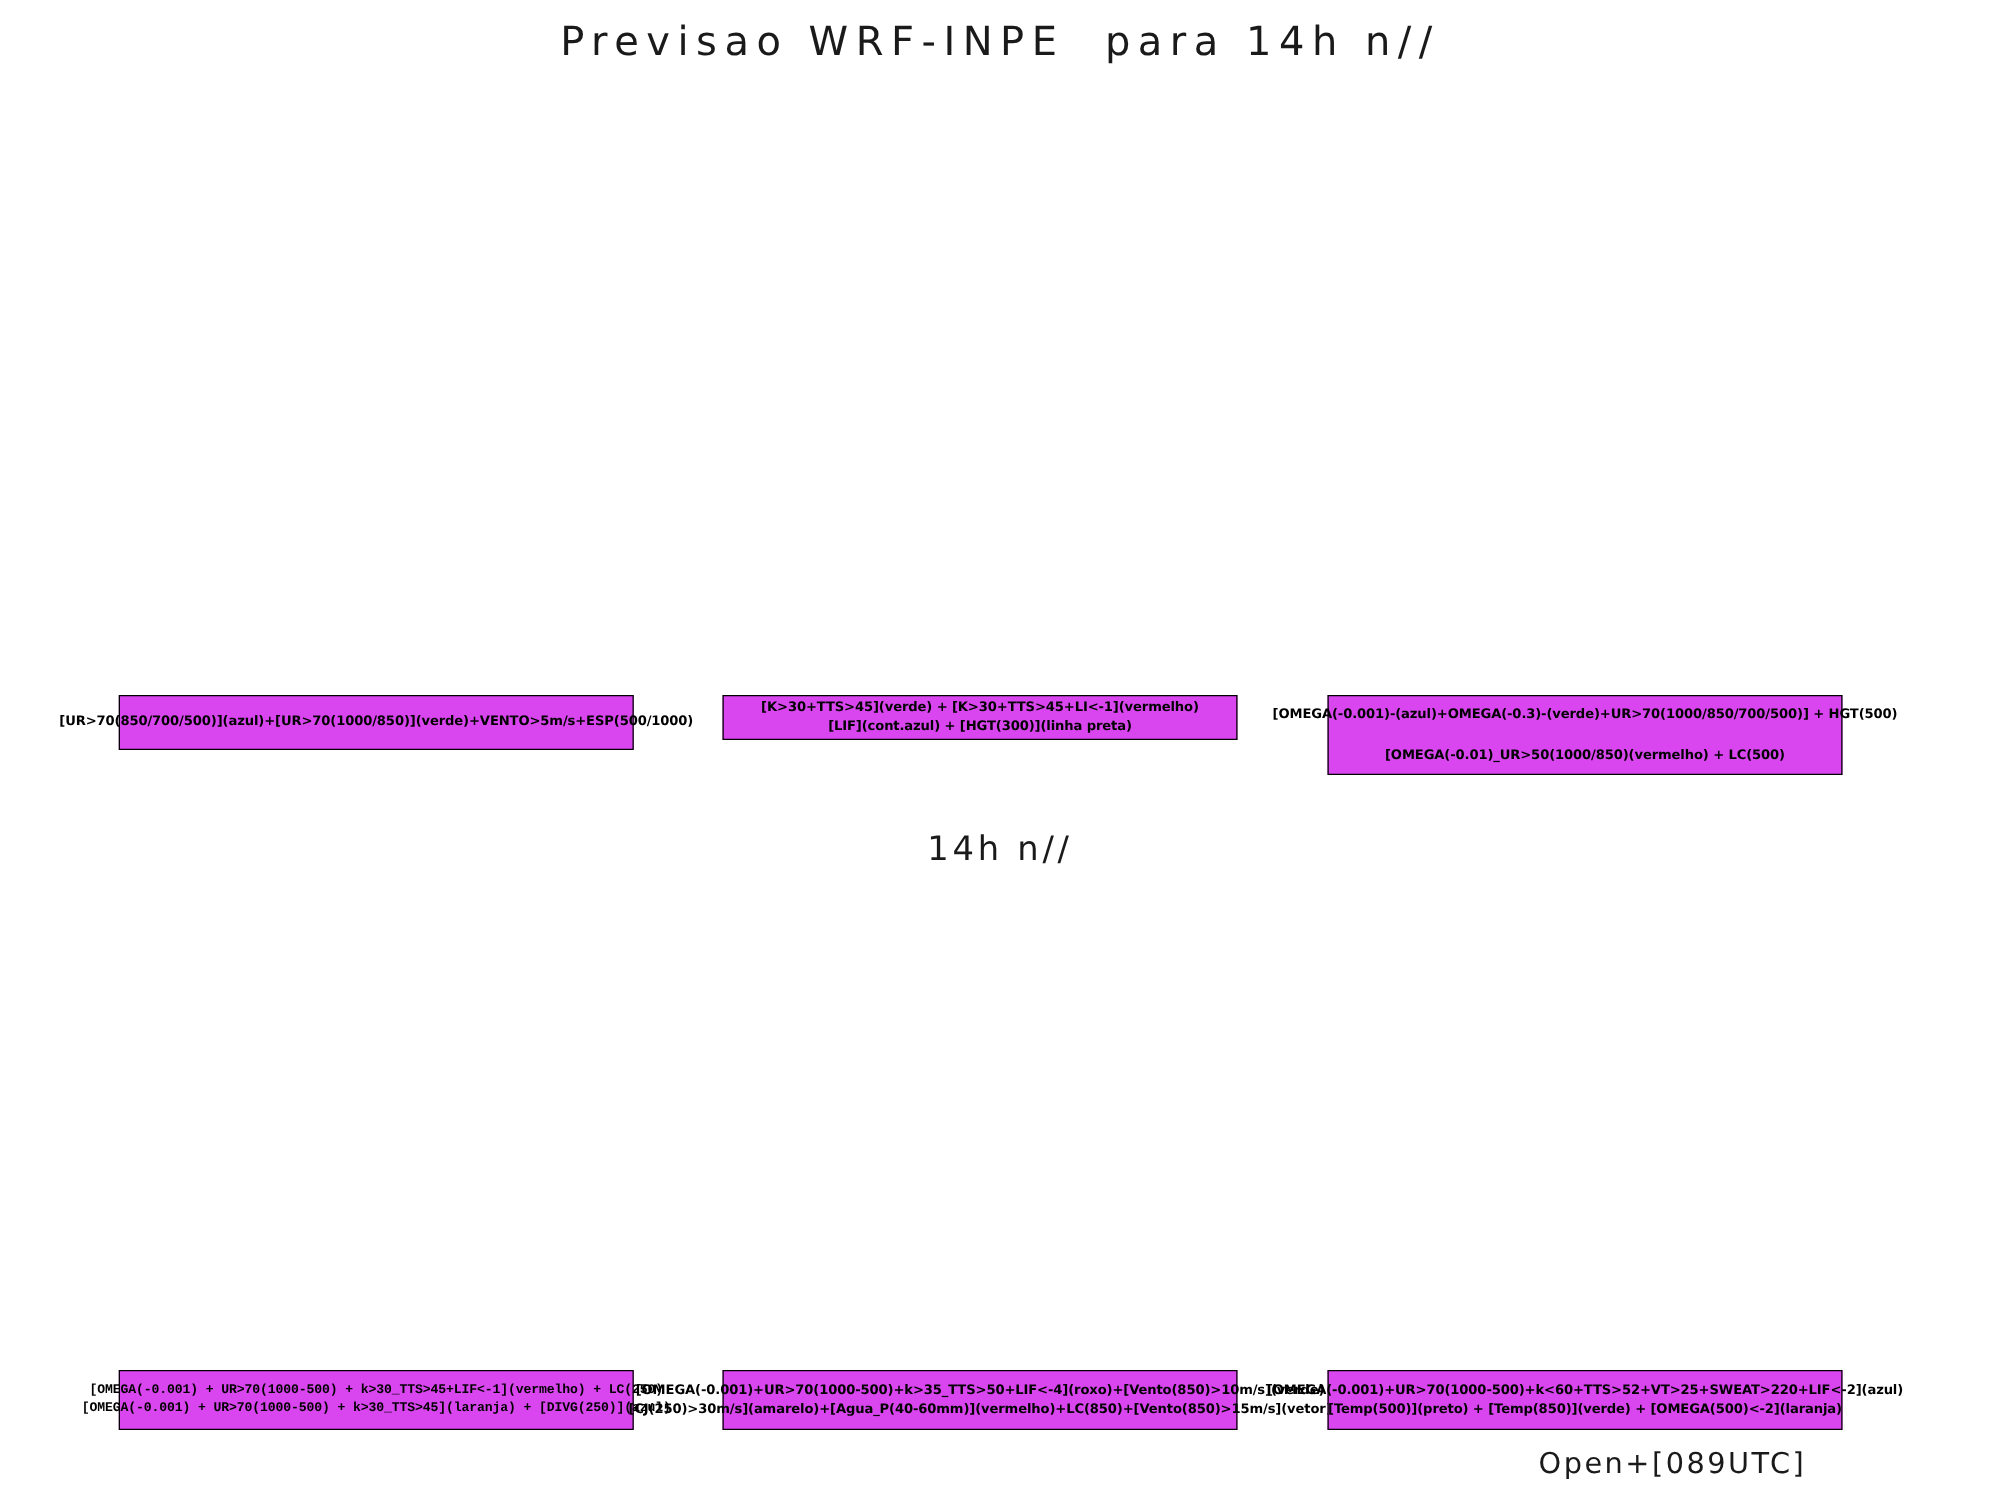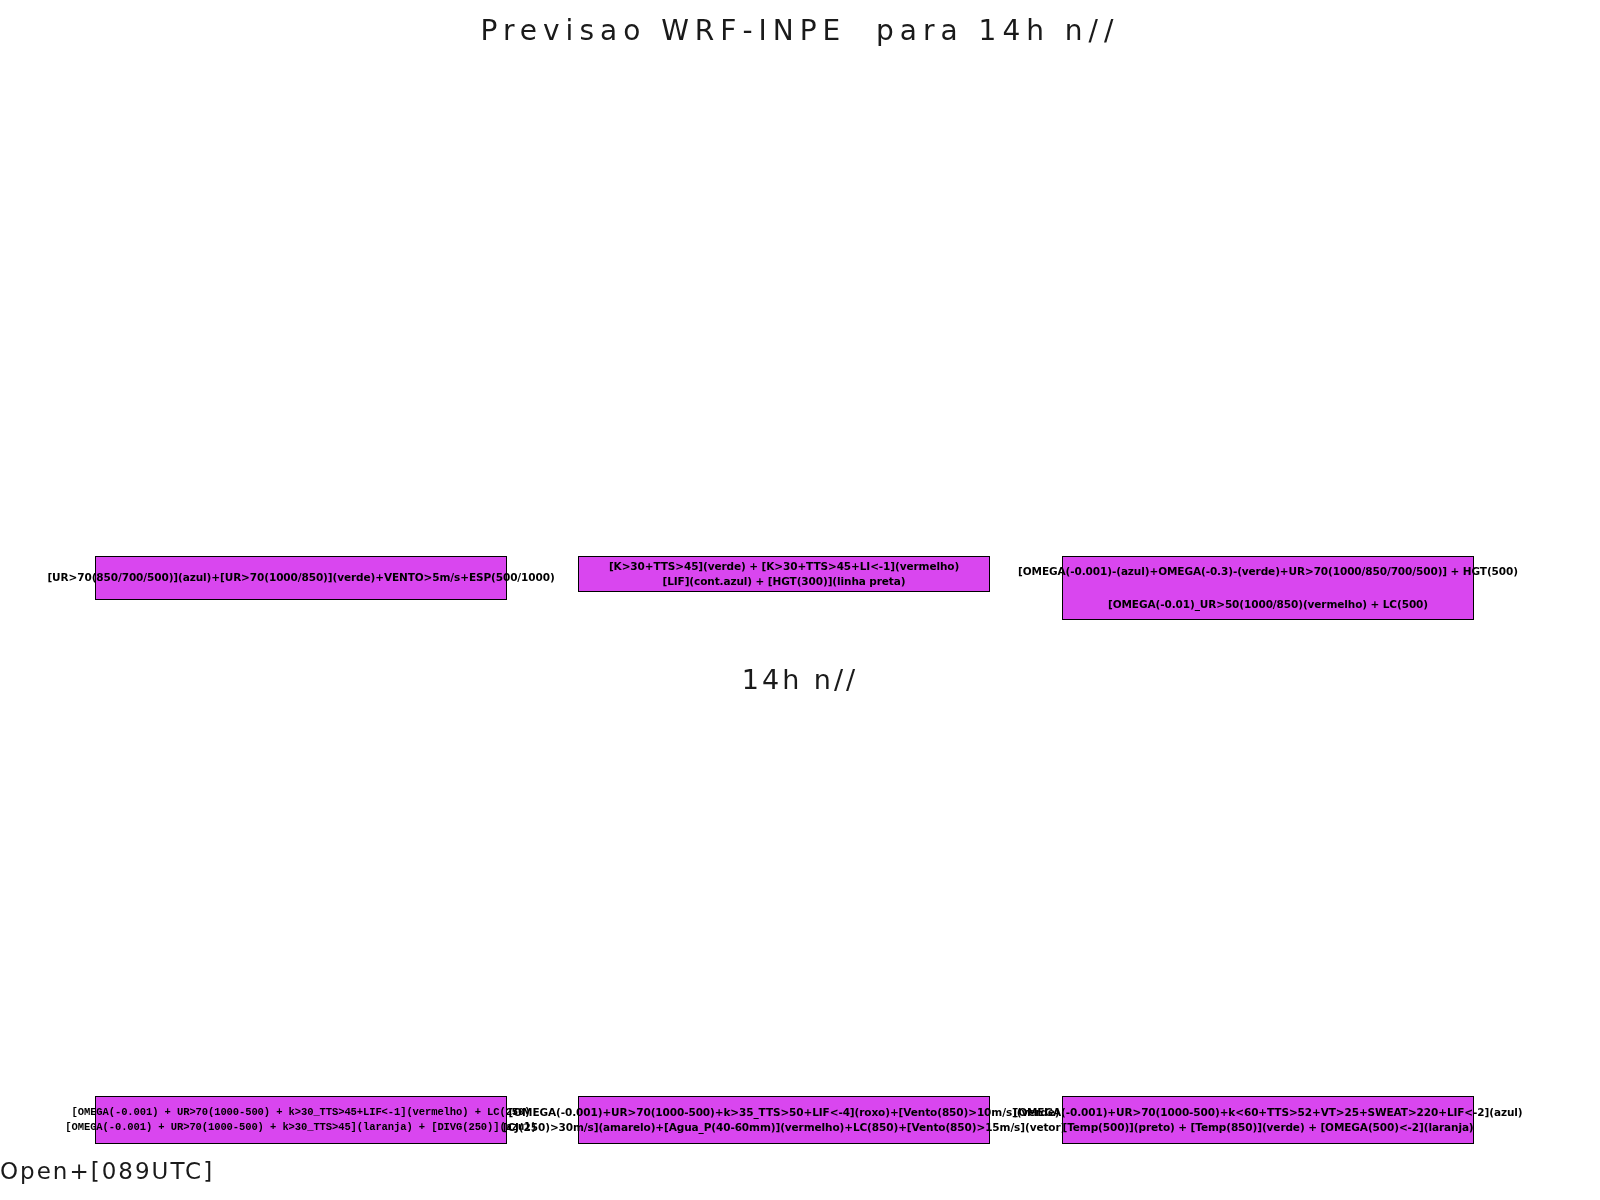--- a/index.html
+++ b/index.html
@@ -22,21 +22,21 @@
   }
 
   
   .main-title {
     position: absolute;
     top: 14px;
     left: 0;
     width: 1600px;
     text-align: center;
     font-family: "DejaVu Sans", sans-serif;
-    font-size: 28px;
+    font-size: 32px;
     font-weight: 400;
     letter-spacing: 6px;
     color: #1a1a1a;
     white-space: pre;
   }
 
   
   .mid-caption {
     position: absolute;
     top: 632px;
@@ -49,21 +49,21 @@
     white-space: pre;
     margin-top: 32px;
   }
 
   
   .footer-note {
     position: absolute;
     top: 1158px;
     left: 0;
     width: 1600px;
-    text-align: left;
+    text-align: right;
     padding-right: 155px;
     box-sizing: border-box;
     font-size: 23px;
     letter-spacing: 2px;
     color: #1a1a1a;
     white-space: pre;
   }
 
   
   .legend-box {

